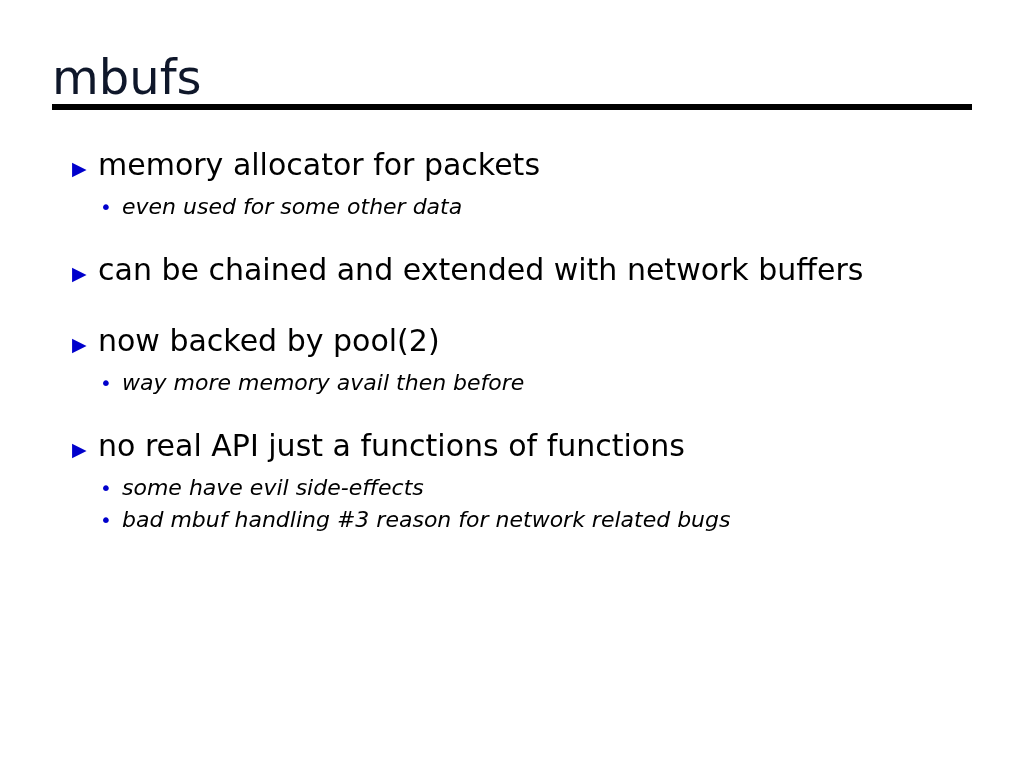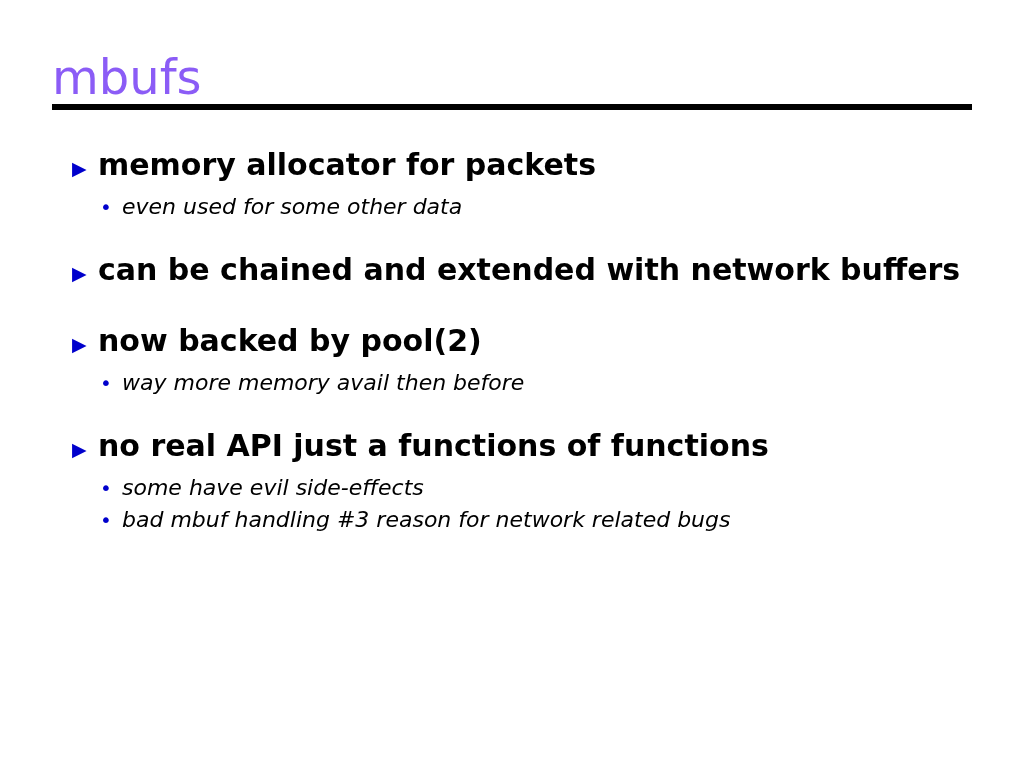--- a/index.html
+++ b/index.html
@@ -21,21 +21,21 @@
     box-sizing: border-box;
   }
   .slide-title {
     position: absolute;
     left: 52px;
     top: 48px;
     font-size: 48px;
     line-height: 58px;
     font-weight: normal;
     letter-spacing: 0px;
-    color: #8b5cf6;
+    color: #0f172a;
   }
   .title-rule {
     position: absolute;
     left: 52px;
     top: 104px;
     width: 920px;
     height: 6px;
     background: #000000;
   }
   .body-block {
@@ -57,21 +57,20 @@
   .lvl1 .marker {
     color: #0000cc;
     font-size: 19px;
     line-height: 42px;
     width: 26px;
     flex: 0 0 26px;
     text-align: left;
   }
   .lvl1 .txt {
     flex: 1 1 auto;
-    font-weight: bold;
   }
   .lvl2 {
     display: flex;
     align-items: baseline;
     font-size: 22px;
     line-height: 32px;
     color: #000000;
     margin-left: 28px;
   }
   .lvl2 .marker {

